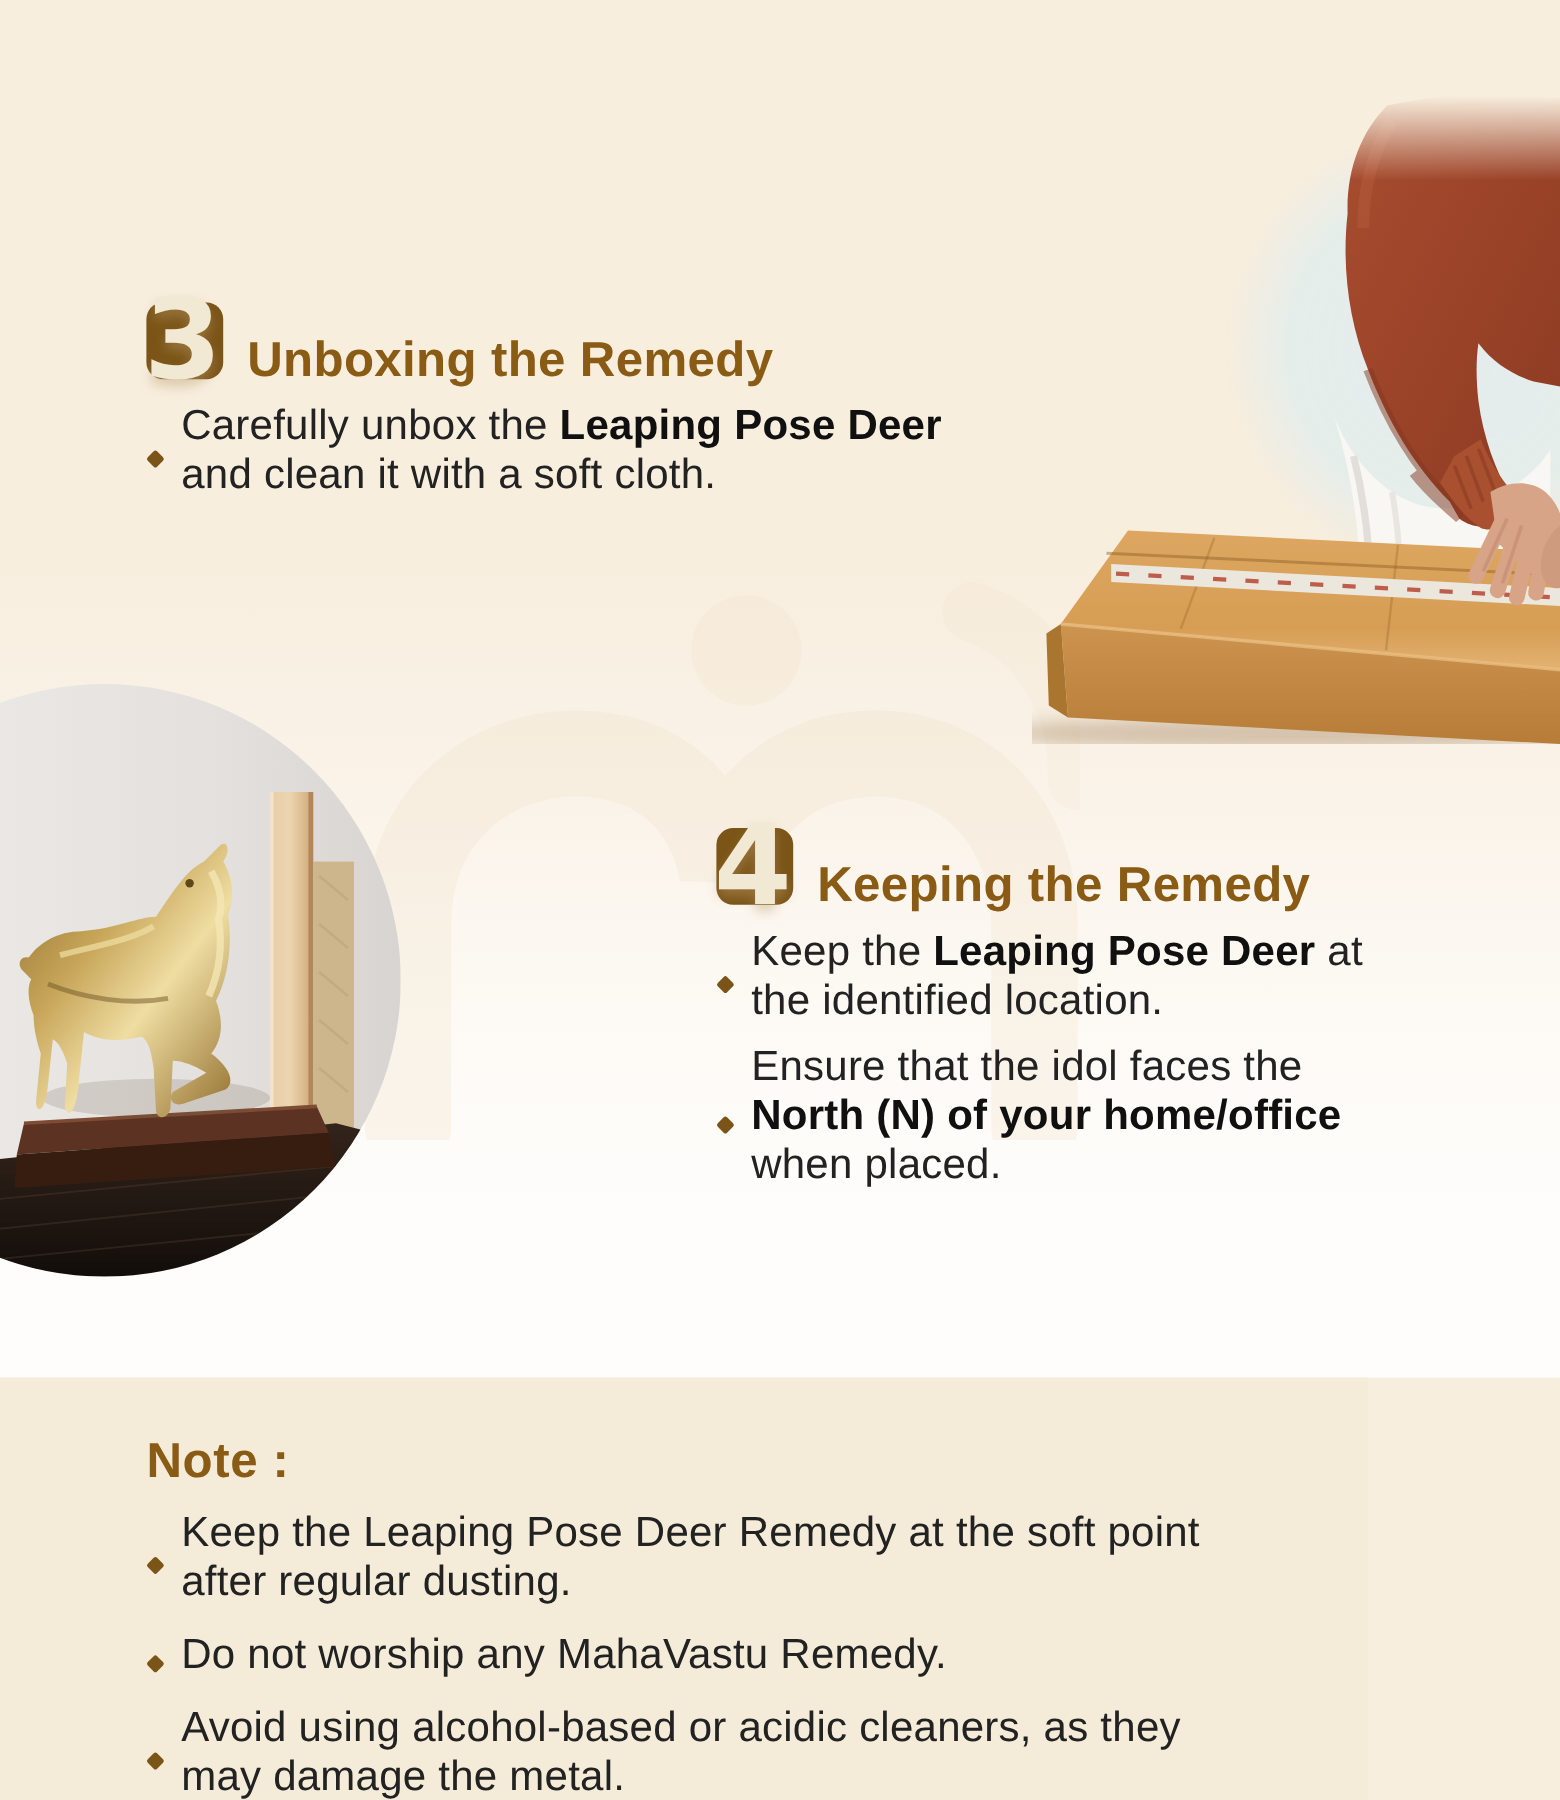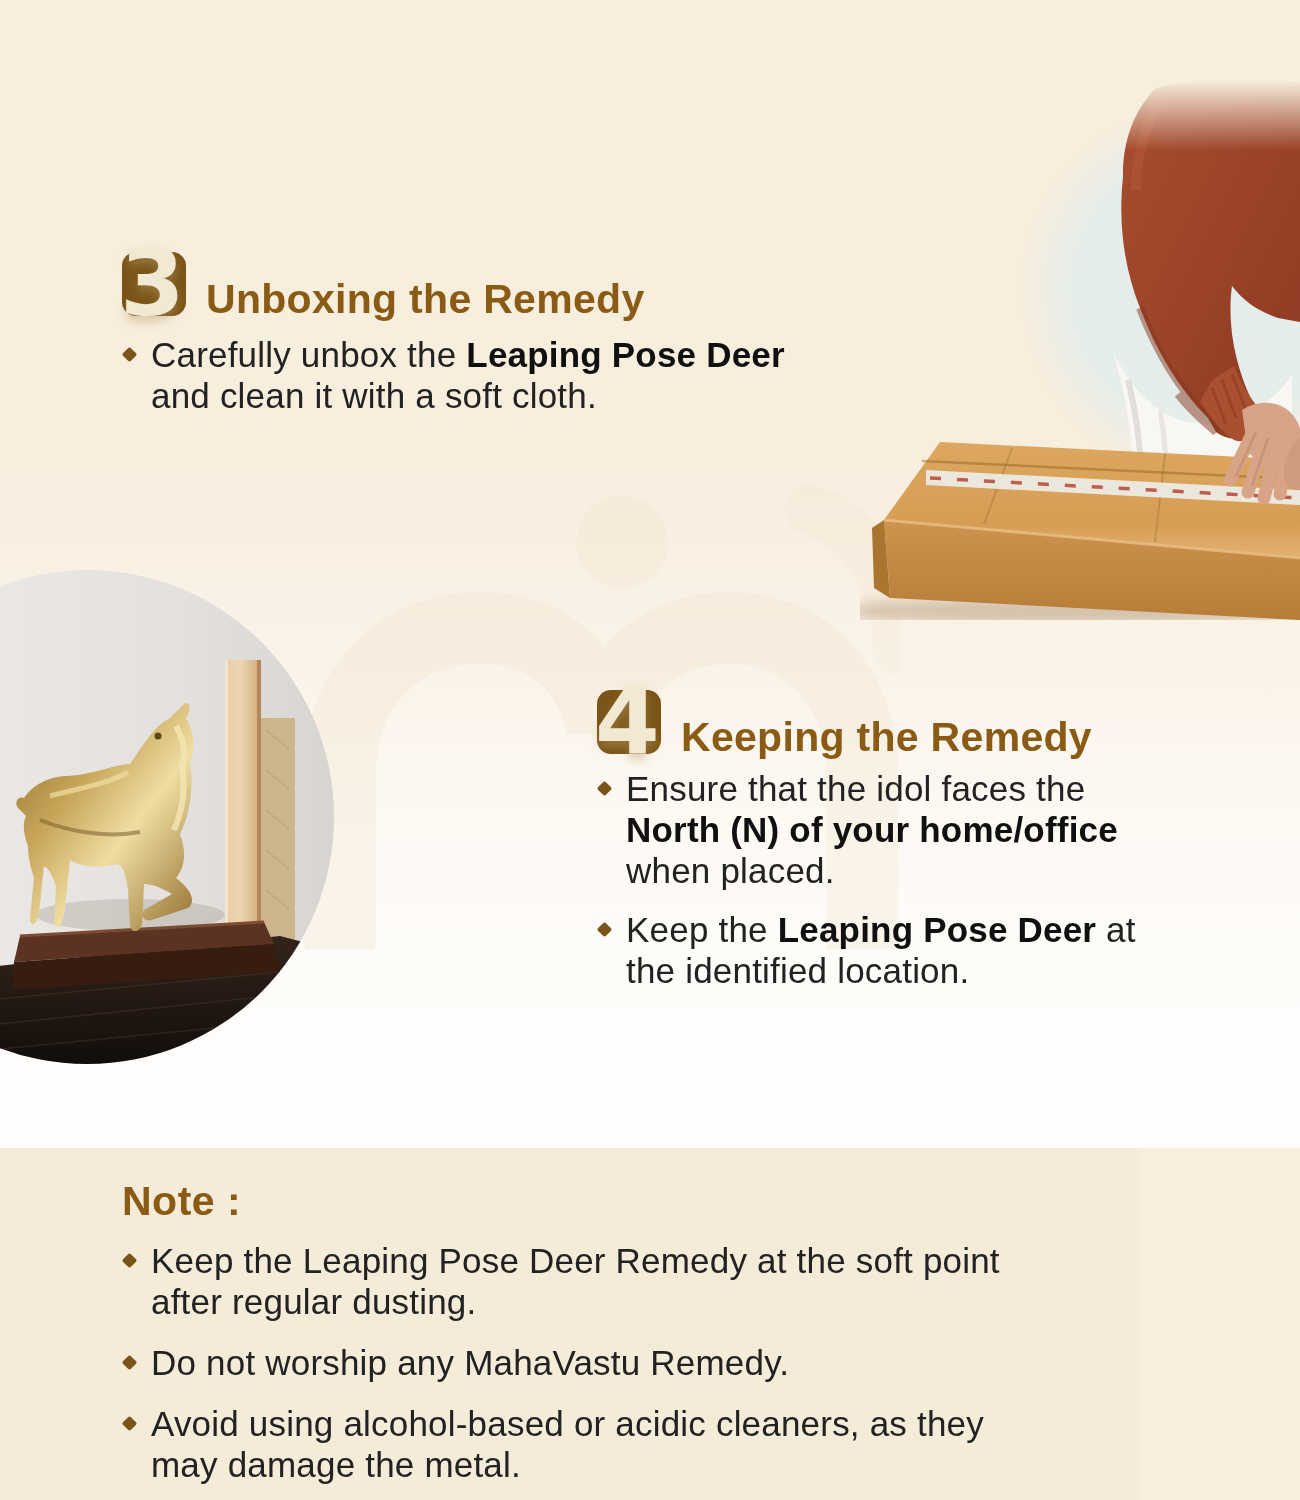--- a/index.html
+++ b/index.html
@@ -9,37 +9,37 @@
   }
   
   .top-section{
     position:absolute;left:0;top:0;width:1300px;height:1148px;
     background:linear-gradient(180deg,#f8eede 0%,#f8eede 40%,#faf3e9 58%,#fdfaf5 74%,#fefdfb 88%,#fefdfb 100%);
   }
   .watermark{position:absolute;left:250px;top:470px;width:650px;height:480px;opacity:.55;}
   
   .note-band{
     position:absolute;left:0;top:1148px;width:1140px;height:352px;
-    background:#f4ecd9;box-sizing:border-box;padding:31px 0 0 122px;
+    background:#f4ecd9;box-sizing:border-box;padding:47px 0 0 122px;
   }
   .note-title{font-size:41px;font-weight:600;color:#8a5b14;line-height:1.1;margin:0 0 16px 0;letter-spacing:.5px;}
   
   .step{position:absolute;}
   .step-3{left:122px;top:252px;}
   .step-4{left:597px;top:690px;}
   .step-head{display:flex;align-items:flex-end;gap:20px;height:64px;}
   .num-icon{position:relative;width:64px;height:64px;background:#7b5417;border-radius:14px;flex:none;}
   .num-icon .num{
     position:absolute;left:-2px;top:-15px;font-family:"DejaVu Sans", sans-serif;
     font-size:93px;font-weight:700;line-height:1;color:#f2e9d5;
     text-shadow:0 6px 10px rgba(185,155,105,.45);
   }
   .step-title{font-size:41px;font-weight:600;color:#8a5b14;line-height:1.05;transform:translateY(5px);letter-spacing:.3px;text-align:right;}
   
-  .bullet{display:flex;margin-top:18px;}
+  .bullet{display:flex;margin-top:18px;align-items:center;}
   .note-band .bullet{margin-top:0;}
   .note-band .bullet + .bullet{margin-top:20px;}
   .diamond{width:11px;height:11px;background:#7b5417;border-radius:2px;transform:rotate(45deg);margin:15px 16px 0 2px;flex:none;}
   .btext{font-size:35px;line-height:41px;color:#222;letter-spacing:.2px;}
   .btext b{font-weight:700;color:#101010;}
   .step-3 .btext{max-width:680px;}
   .step-4 .btext{max-width:520px;}
   .note-band .btext{max-width:900px;}
   
   .person-photo{
@@ -227,27 +227,27 @@
       </div>
     </div>
 
     <div class="step step-4">
       <div class="step-head">
         <div class="num-icon">
           <span class="num">4</span>
         </div>
         <div class="step-title">Keeping the Remedy</div>
       </div>
+      <div class="bullet">
+        <span class="diamond"></span>
+        <p class="btext" style="margin:0"><span>Keep the </span><b>Leaping Pose Deer</b><span> at the identified location.</span></p>
+      </div>
       <div class="bullet" style="margin-top:14px">
         <span class="diamond"></span>
         <p class="btext" style="margin:0"><span>Ensure that the idol faces the </span><b>North (N) of your home/office</b><span> when placed.</span></p>
-      </div>
-      <div class="bullet">
-        <span class="diamond"></span>
-        <p class="btext" style="margin:0"><span>Keep the </span><b>Leaping Pose Deer</b><span> at the identified location.</span></p>
       </div>
     </div>
   </div>
 
   <div class="note-band">
     <h2 class="note-title">Note :</h2>
     <div class="bullet">
       <span class="diamond"></span>
       <p class="btext" style="margin:0">Keep the Leaping Pose Deer Remedy at the soft point after regular dusting.</p>
     </div>

